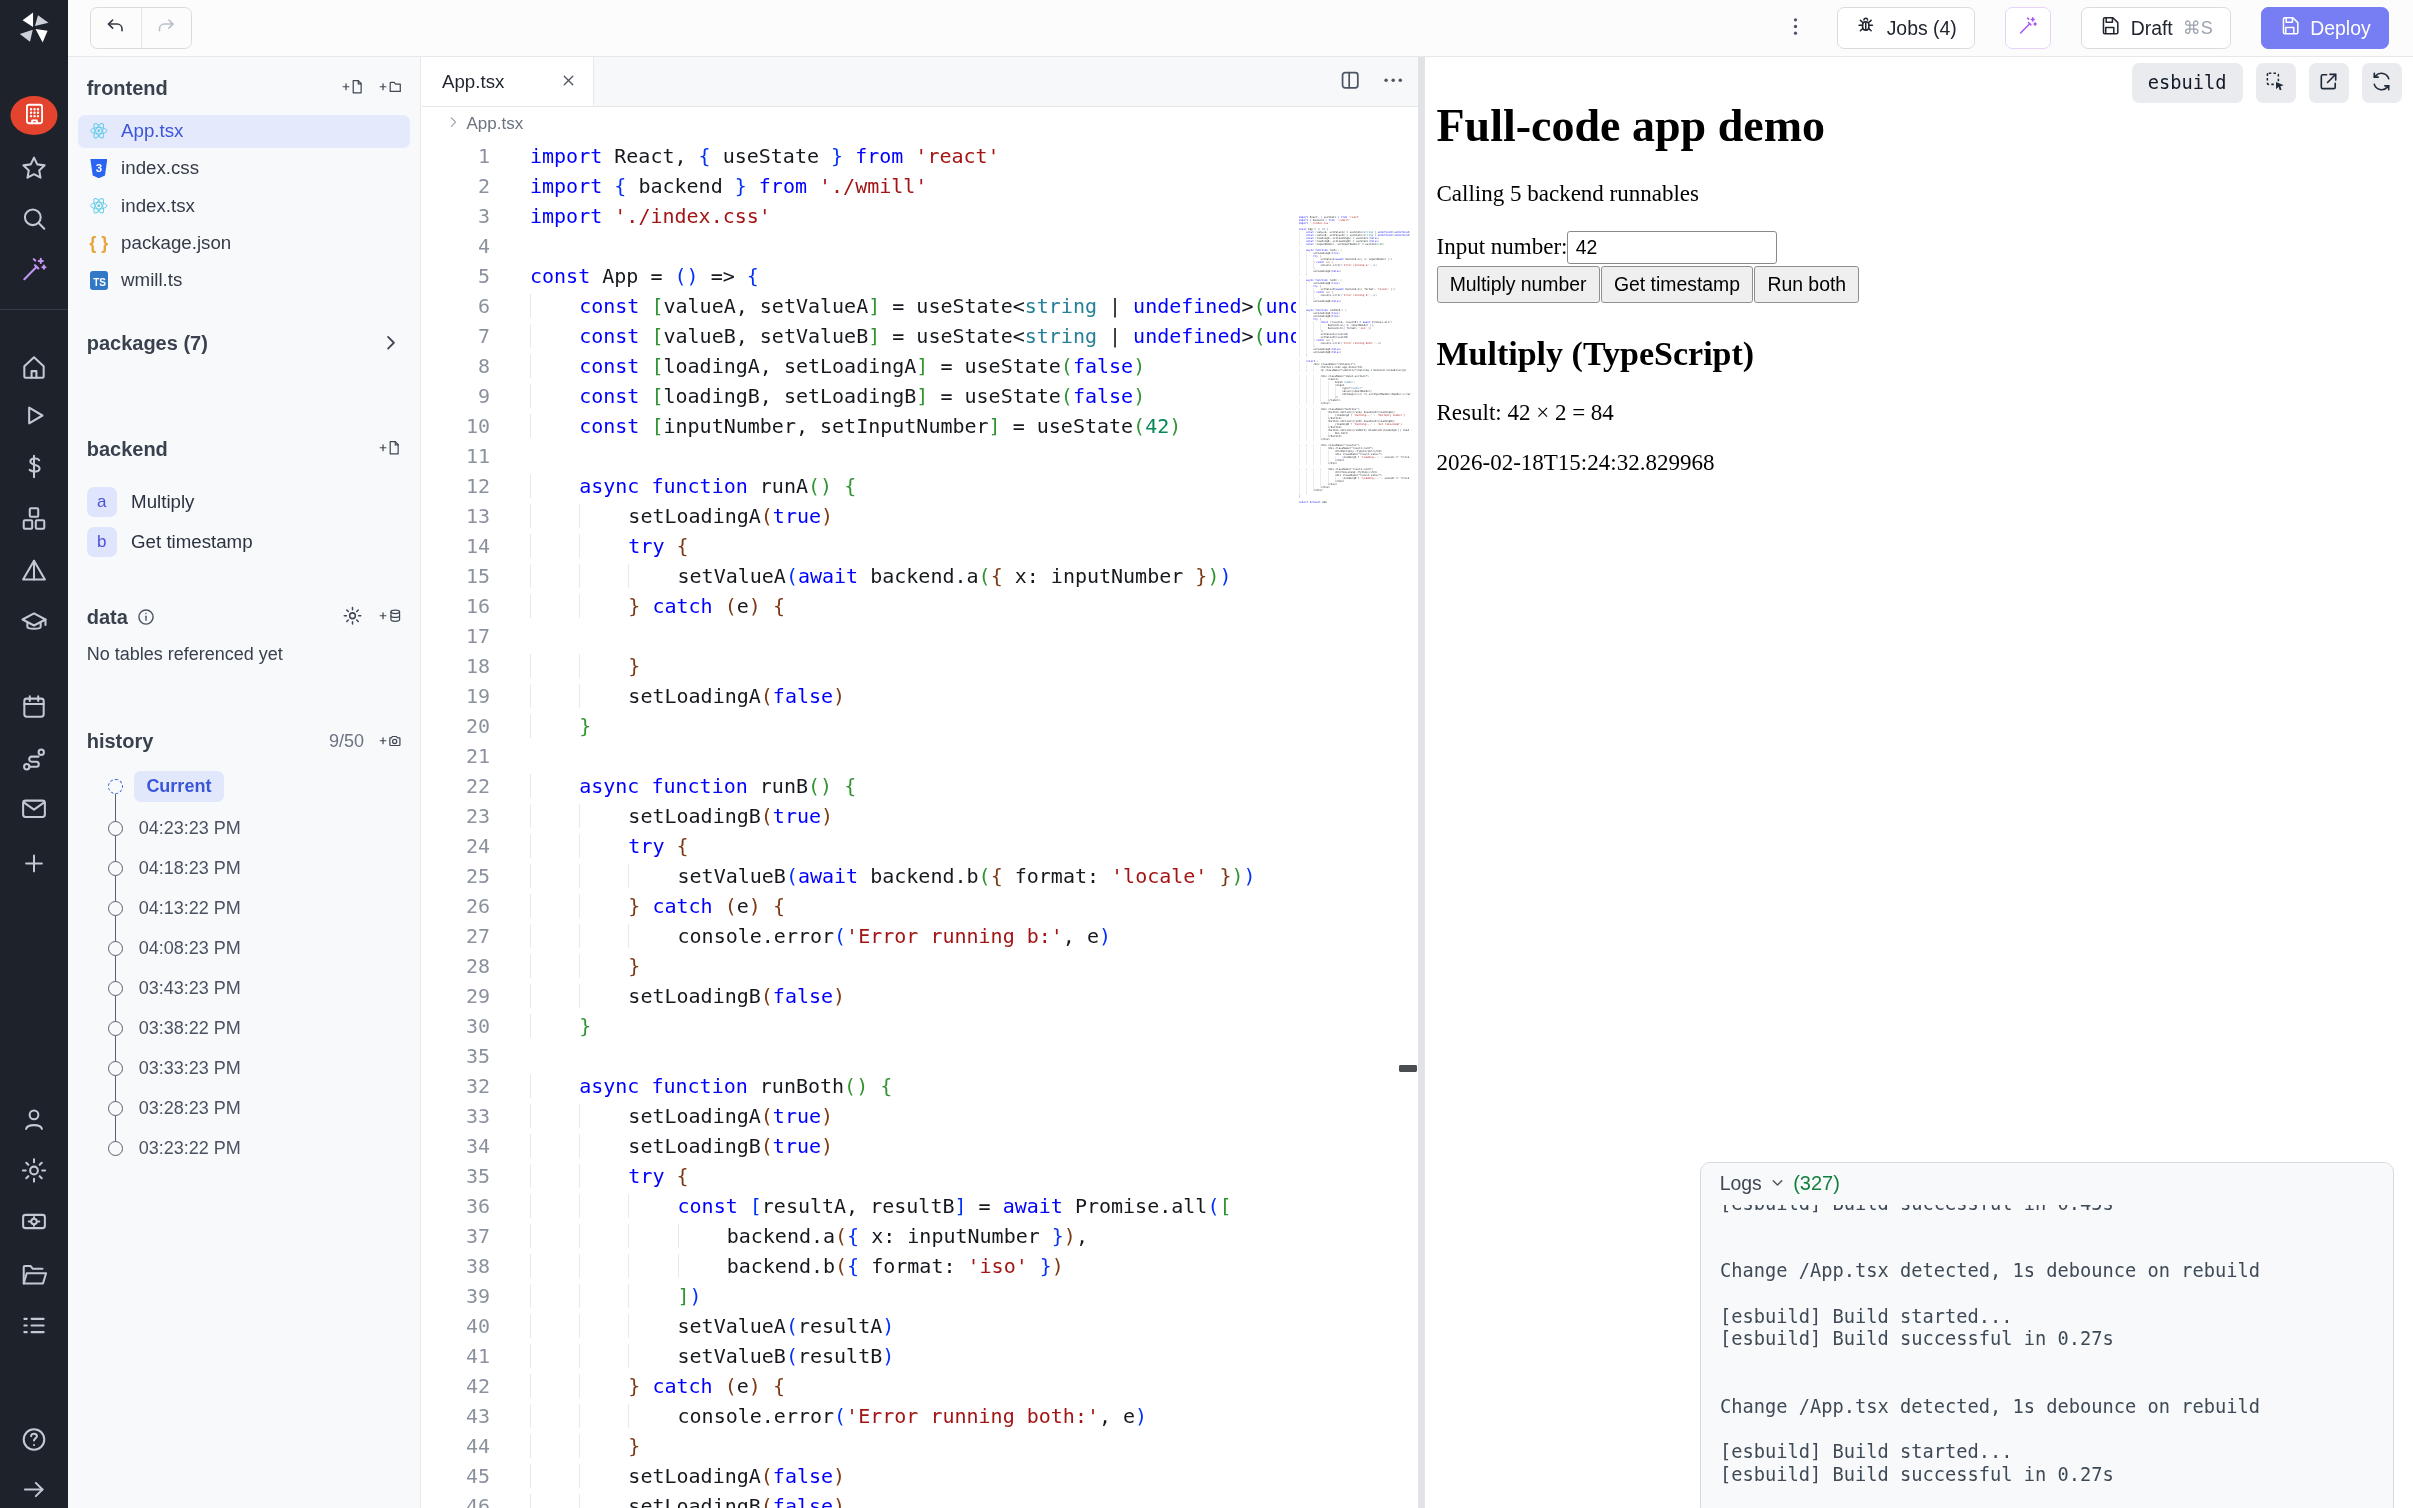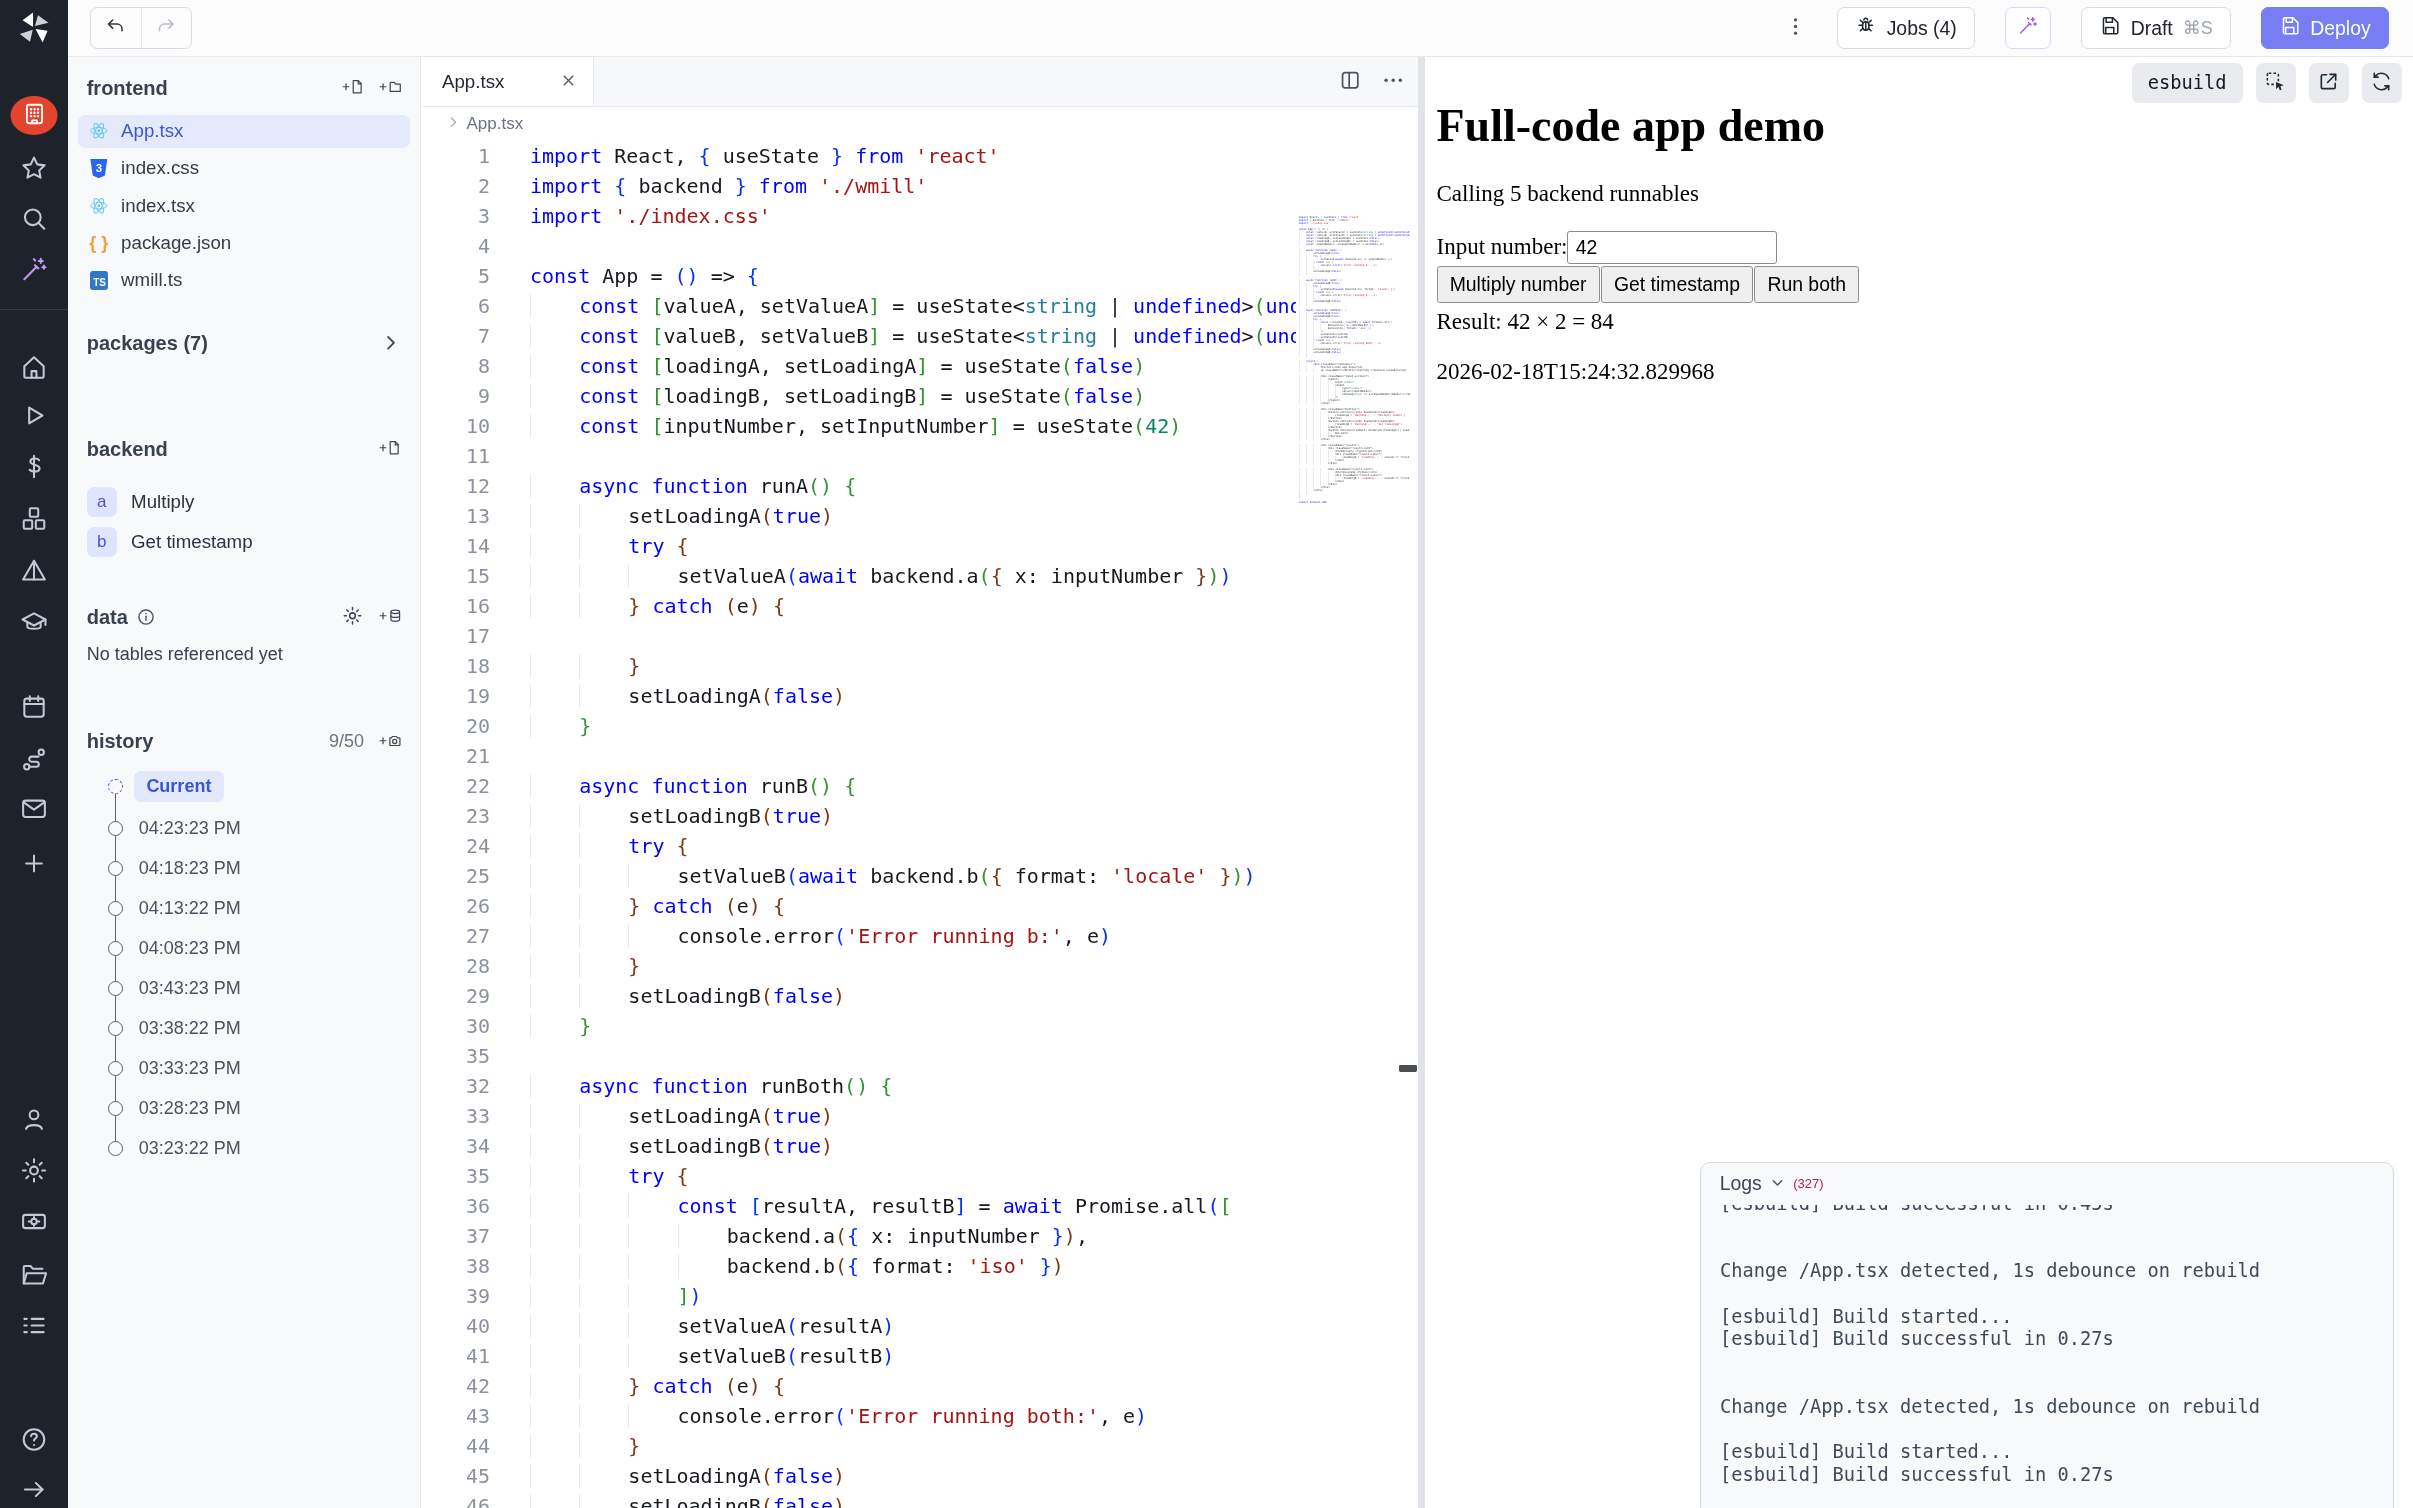--- a/index.html
+++ b/index.html
@@ -115,21 +115,21 @@
     font-family:"Liberation Sans", sans-serif; font-size:19.4px; color:#000; cursor:pointer; }
   .pv-h2 { font-size:34px; font-weight:700; margin:32px 0 27px; }
 
   
   .logs { position:absolute; right:18.7px; bottom:-8.6px; width:694px; height:355px; background:#f8f9fb;
     border:1.4px solid #d6dade; border-radius:10px; overflow:hidden; }
   .logs-head { position:absolute; top:0; left:1.4px; right:1.4px; height:42px; background:#f8f9fb; z-index:2;
     display:flex; align-items:center; gap:7.2px; padding:0 17px; }
   .logs-title { font-size:19.4px; font-weight:500; color:#3f4754; }
   .logs-head svg { width:17px; height:17px; color:#4b5563; }
-  .logs-count { font-size:13px; color:#be185d; }
+  .logs-count { font-size:20px; color:#15803d; }
   .logs-body { position:absolute; top:30px; left:18.7px; right:7.2px; bottom:0; z-index:1;
     font-family:"DejaVu Sans Mono", monospace; font-size:18.7px; color:#3f4a57; }
   .log-line { height:22.6px; line-height:22.6px; white-space:pre; overflow:hidden; }
 </style>
 </head>
 <body>
 
 <aside class="rail">
   <span class="rail-logo">
     <svg viewBox="0 0 24 24">
@@ -751,20 +751,21 @@
     <p class="pv-p">Calling 5 backend runnables</p>
     <div class="pv-inputrow">
       <label>Input number:</label>
       <input class="pv-input" value="42" style="">
     </div>
     <div class="pv-btnrow" id="pv-buttons">
         <button class="pv-btn">Multiply number</button>
         <button class="pv-btn">Get timestamp</button>
         <button class="pv-btn">Run both</button>
       </div>
+    <h2 class="pv-h2">Multiply (TypeScript)</h2>
     <p class="pv-p">Result: 42 × 2 = 84</p>
     <p class="pv-p">2026-02-18T15:24:32.829968</p>
   </div>
 
   <div class="logs">
     <div class="logs-head">
       <span class="logs-title">Logs</span>
       <span><svg viewBox="0 0 24 24" fill="none" stroke="currentColor" stroke-width="2" stroke-linecap="round" stroke-linejoin="round" width="17" height="17">
             <path d="M6 9.5l6 6 6-6"></path>
           </svg></span>

